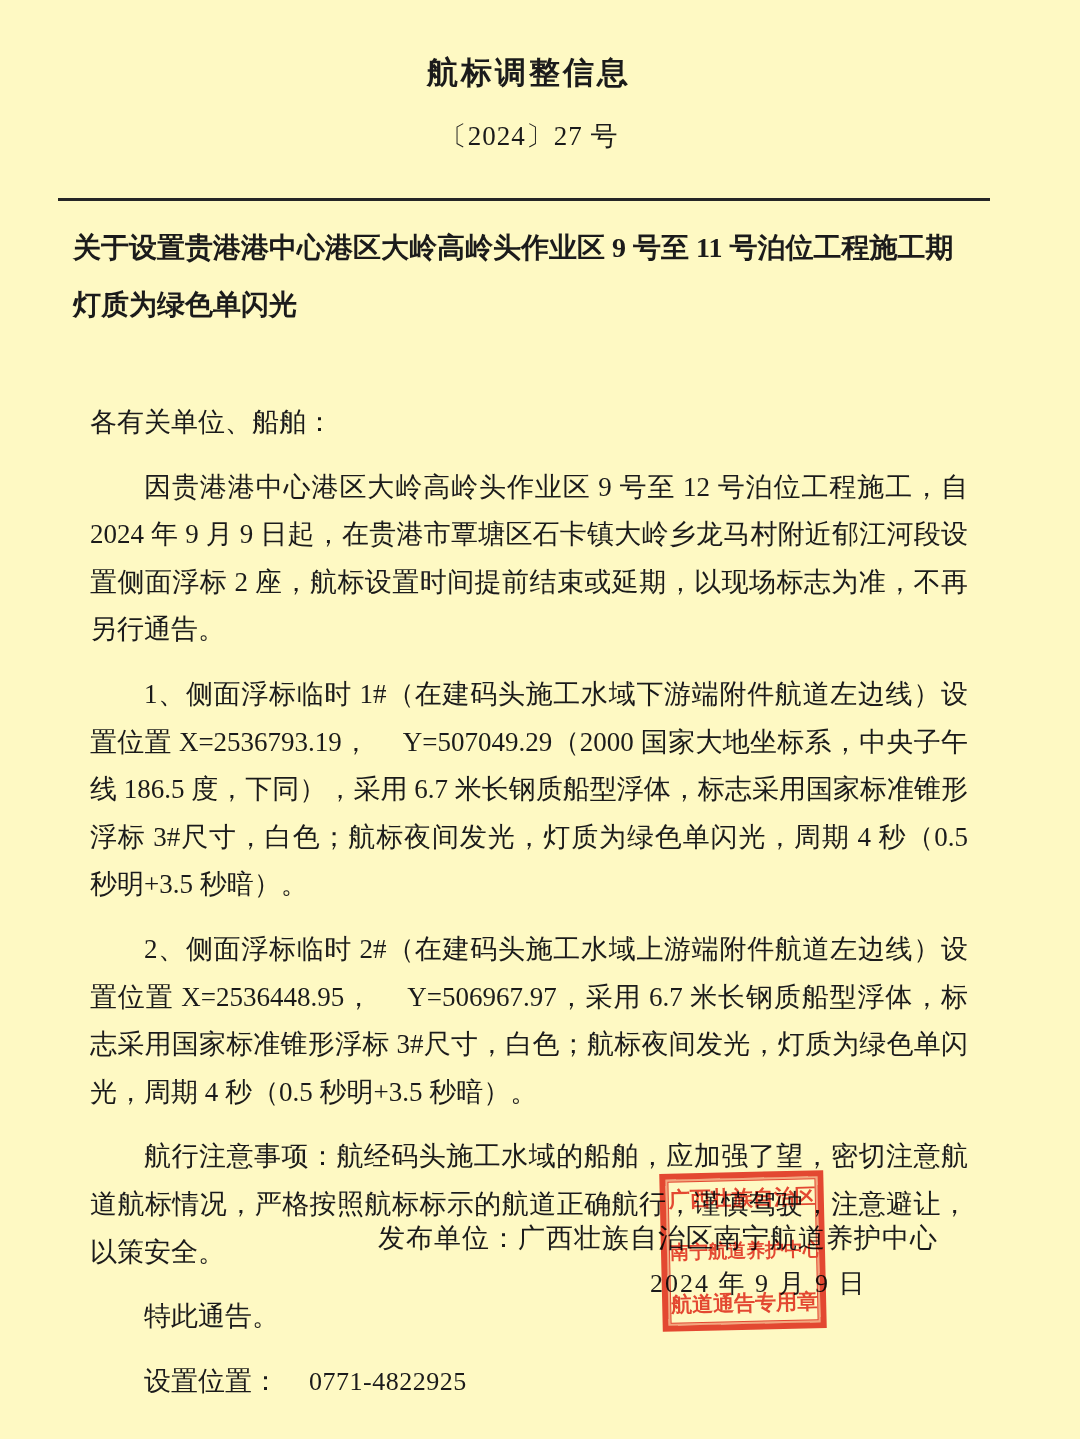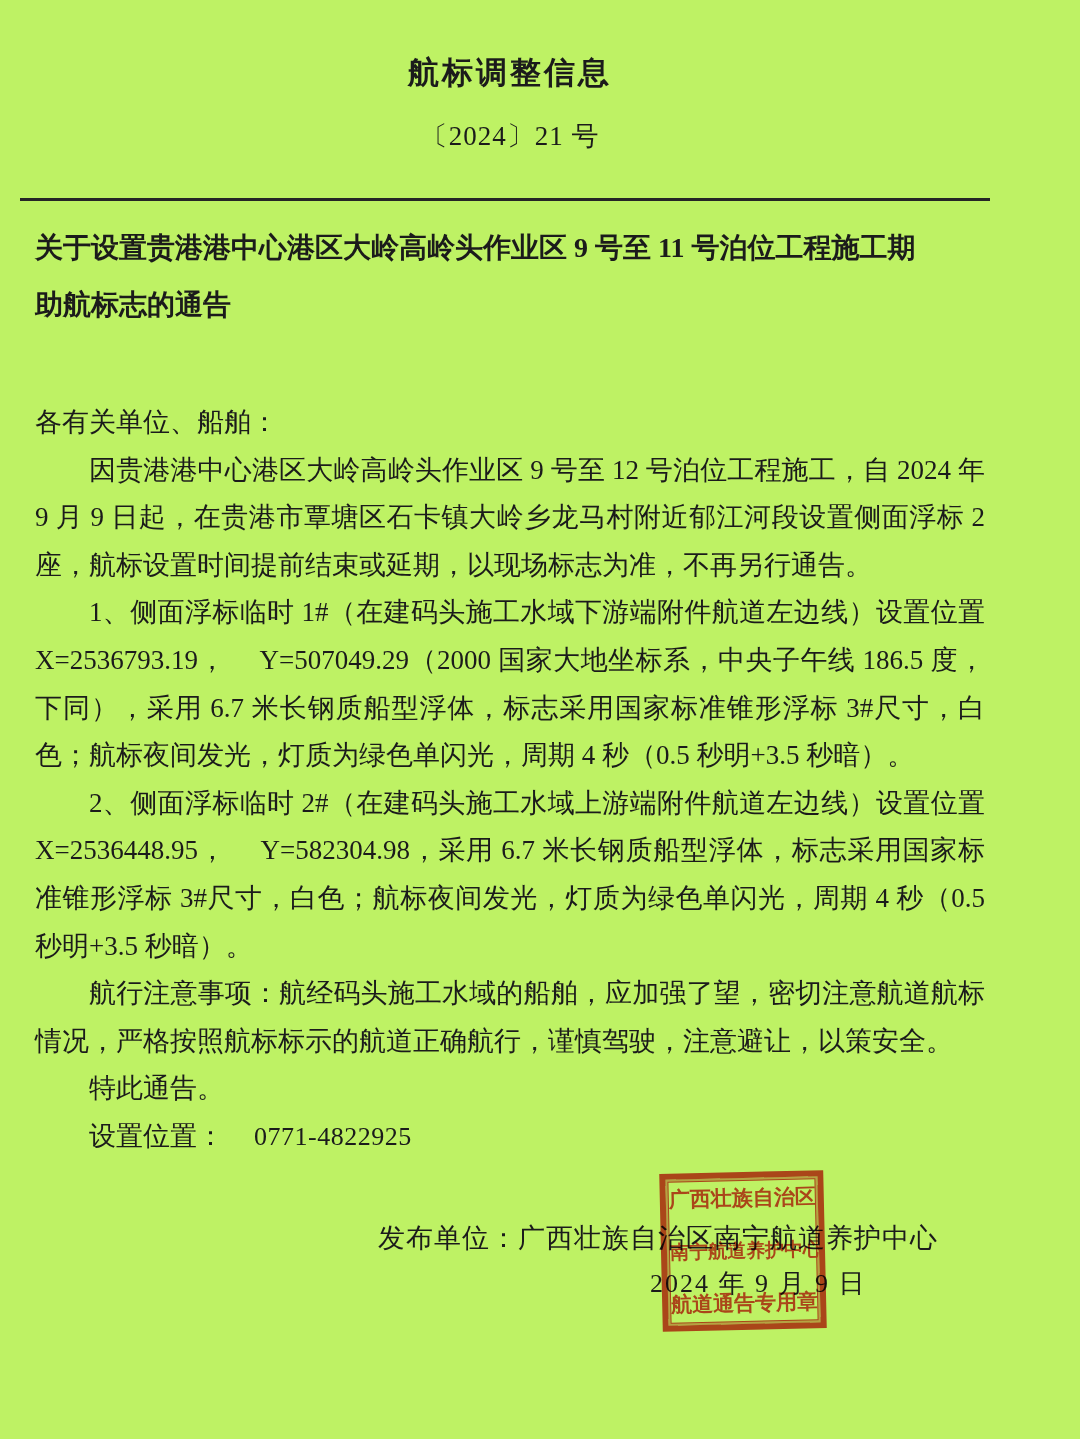--- a/index.html
+++ b/index.html
@@ -4,25 +4,25 @@
 <style>
   html, body { margin: 0; padding: 0; }
   body {
     width: 1080px; height: 1439px;
     background: #f2f2f2;
     font-family: "Liberation Serif", "DejaVu Serif", serif;
   }
   .page {
     position: relative;
     width: 1080px; height: 1439px;
-    background: #bef264;
+    background: #fef9c3;
     color: #1b1b1b;
     overflow: hidden;
     box-sizing: border-box;
-    padding: 0 95px 0 35px;
+    padding: 0 95px 0 73px;
   }
   .doc-title {
     margin-top: 52px;
     text-align: center;
     font-size: 31px;
     font-weight: 700;
     letter-spacing: 3px;
   }
   .doc-number {
     margin-top: 24px;
@@ -42,21 +42,21 @@
     font-size: 28px;
     font-weight: 700;
     line-height: 57px;
   }
   .doc-body {
     margin-top: 66px;
     font-size: 27px;
     line-height: 47.6px;
     text-align: justify;
   }
-  .doc-body p { margin: 0; }
+  .doc-body p { margin: 17px; }
   .doc-body p.indent { text-indent: 2em; }
   .contact-line { text-indent: 2em; }
   .contact-phone {
     margin-left: 30px;
     font-family: Liberation Serif, serif;
     font-size: 26px;
     letter-spacing: 0.5px;
   }
   .publisher-line {
     position: absolute;
@@ -95,34 +95,34 @@
   .stamp-line-2 { font-size: 19px; letter-spacing: 0; }
   .stamp-line-3 { font-size: 21px; letter-spacing: 0; }
 </style>
 </head>
 <body>
 
 <div class="page">
 
   <div class="doc-title">航标调整信息</div>
 
-  <div class="doc-number">〔2024〕21 号</div>
+  <div class="doc-number">〔2024〕27 号</div>
 
   <div class="rule"></div>
 
   <div class="notice-heading">
     <div>关于设置贵港港中心港区大岭高岭头作业区 9 号至 11 号泊位工程施工期</div>
-    <div>助航标志的通告</div>
+    <div>灯质为绿色单闪光</div>
   </div>
 
   <div class="doc-body">
     <p>各有关单位、船舶：</p>
     <p class="indent">因贵港港中心港区大岭高岭头作业区 9 号至 12 号泊位工程施工，自 2024 年 9 月 9 日起，在贵港市覃塘区石卡镇大岭乡龙马村附近郁江河段设置侧面浮标 2 座，航标设置时间提前结束或延期，以现场标志为准，不再另行通告。</p>
     <p class="indent">1、侧面浮标临时 1#（在建码头施工水域下游端附件航道左边线）设置位置 X=2536793.19，　 Y=507049.29（2000 国家大地坐标系，中央子午线 186.5 度，下同），采用 6.7 米长钢质船型浮体，标志采用国家标准锥形浮标 3#尺寸，白色；航标夜间发光，灯质为绿色单闪光，周期 4 秒（0.5 秒明+3.5 秒暗）。</p>
-    <p class="indent">2、侧面浮标临时 2#（在建码头施工水域上游端附件航道左边线）设置位置 X=2536448.95，　 Y=582304.98，采用 6.7 米长钢质船型浮体，标志采用国家标准锥形浮标 3#尺寸，白色；航标夜间发光，灯质为绿色单闪光，周期 4 秒（0.5 秒明+3.5 秒暗）。</p>
+    <p class="indent">2、侧面浮标临时 2#（在建码头施工水域上游端附件航道左边线）设置位置 X=2536448.95，　 Y=506967.97，采用 6.7 米长钢质船型浮体，标志采用国家标准锥形浮标 3#尺寸，白色；航标夜间发光，灯质为绿色单闪光，周期 4 秒（0.5 秒明+3.5 秒暗）。</p>
     <p class="indent">航行注意事项：航经码头施工水域的船舶，应加强了望，密切注意航道航标情况，严格按照航标标示的航道正确航行，谨慎驾驶，注意避让，以策安全。</p>
     <p class="indent">特此通告。</p>
     <p class="contact-line">
       <span>设置位置：</span><span class="contact-phone">0771-4822925</span>
     </p>
   </div>
 
   <div class="publisher-line">发布单位：广西壮族自治区南宁航道养护中心</div>
 
   <div class="date-line">2024 年 9 月 9 日</div>

